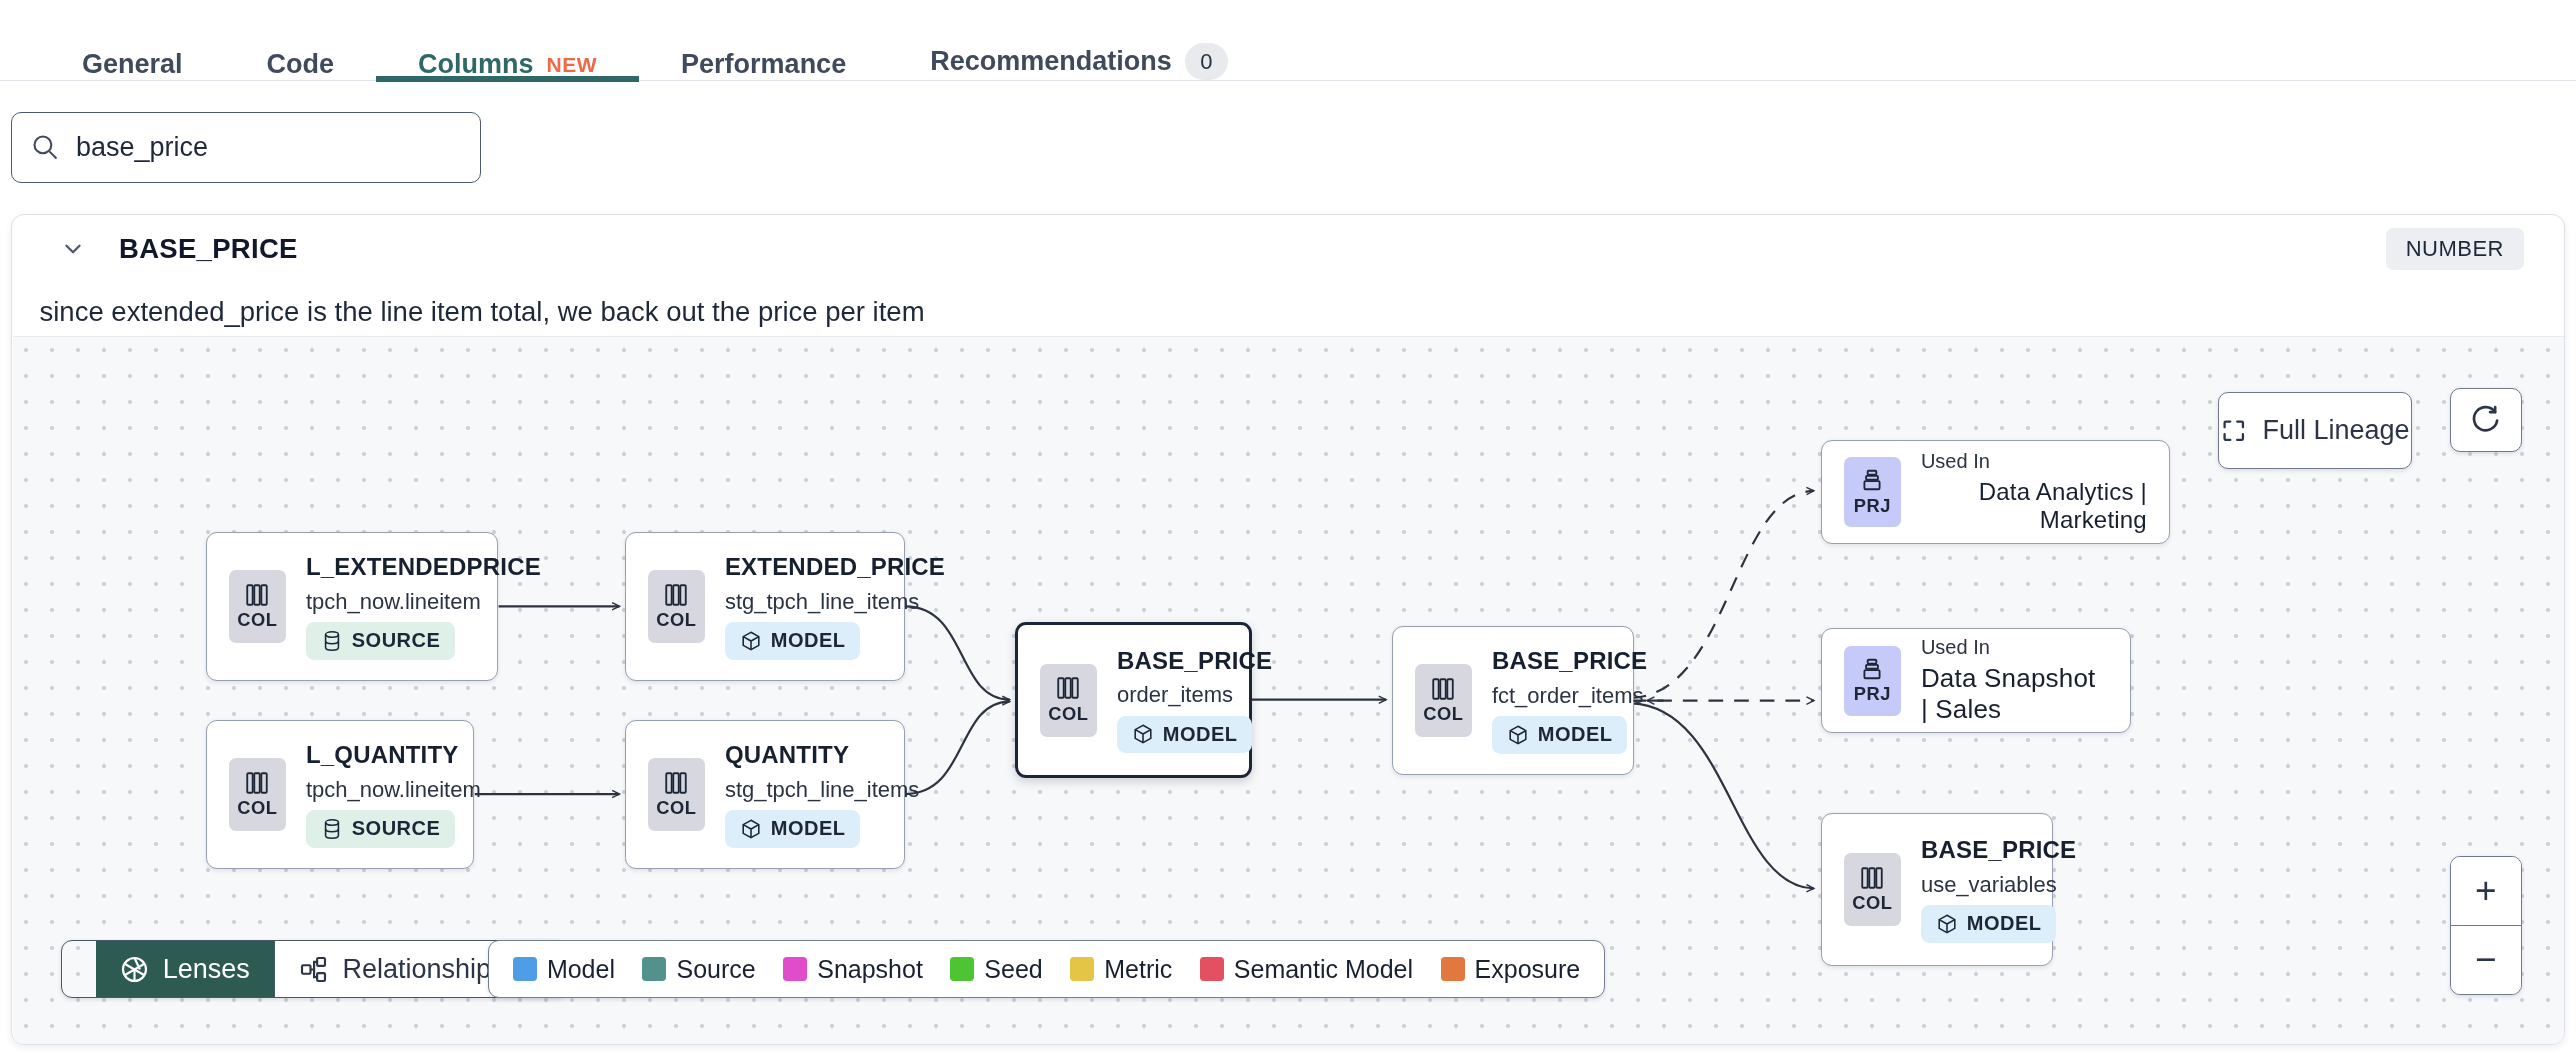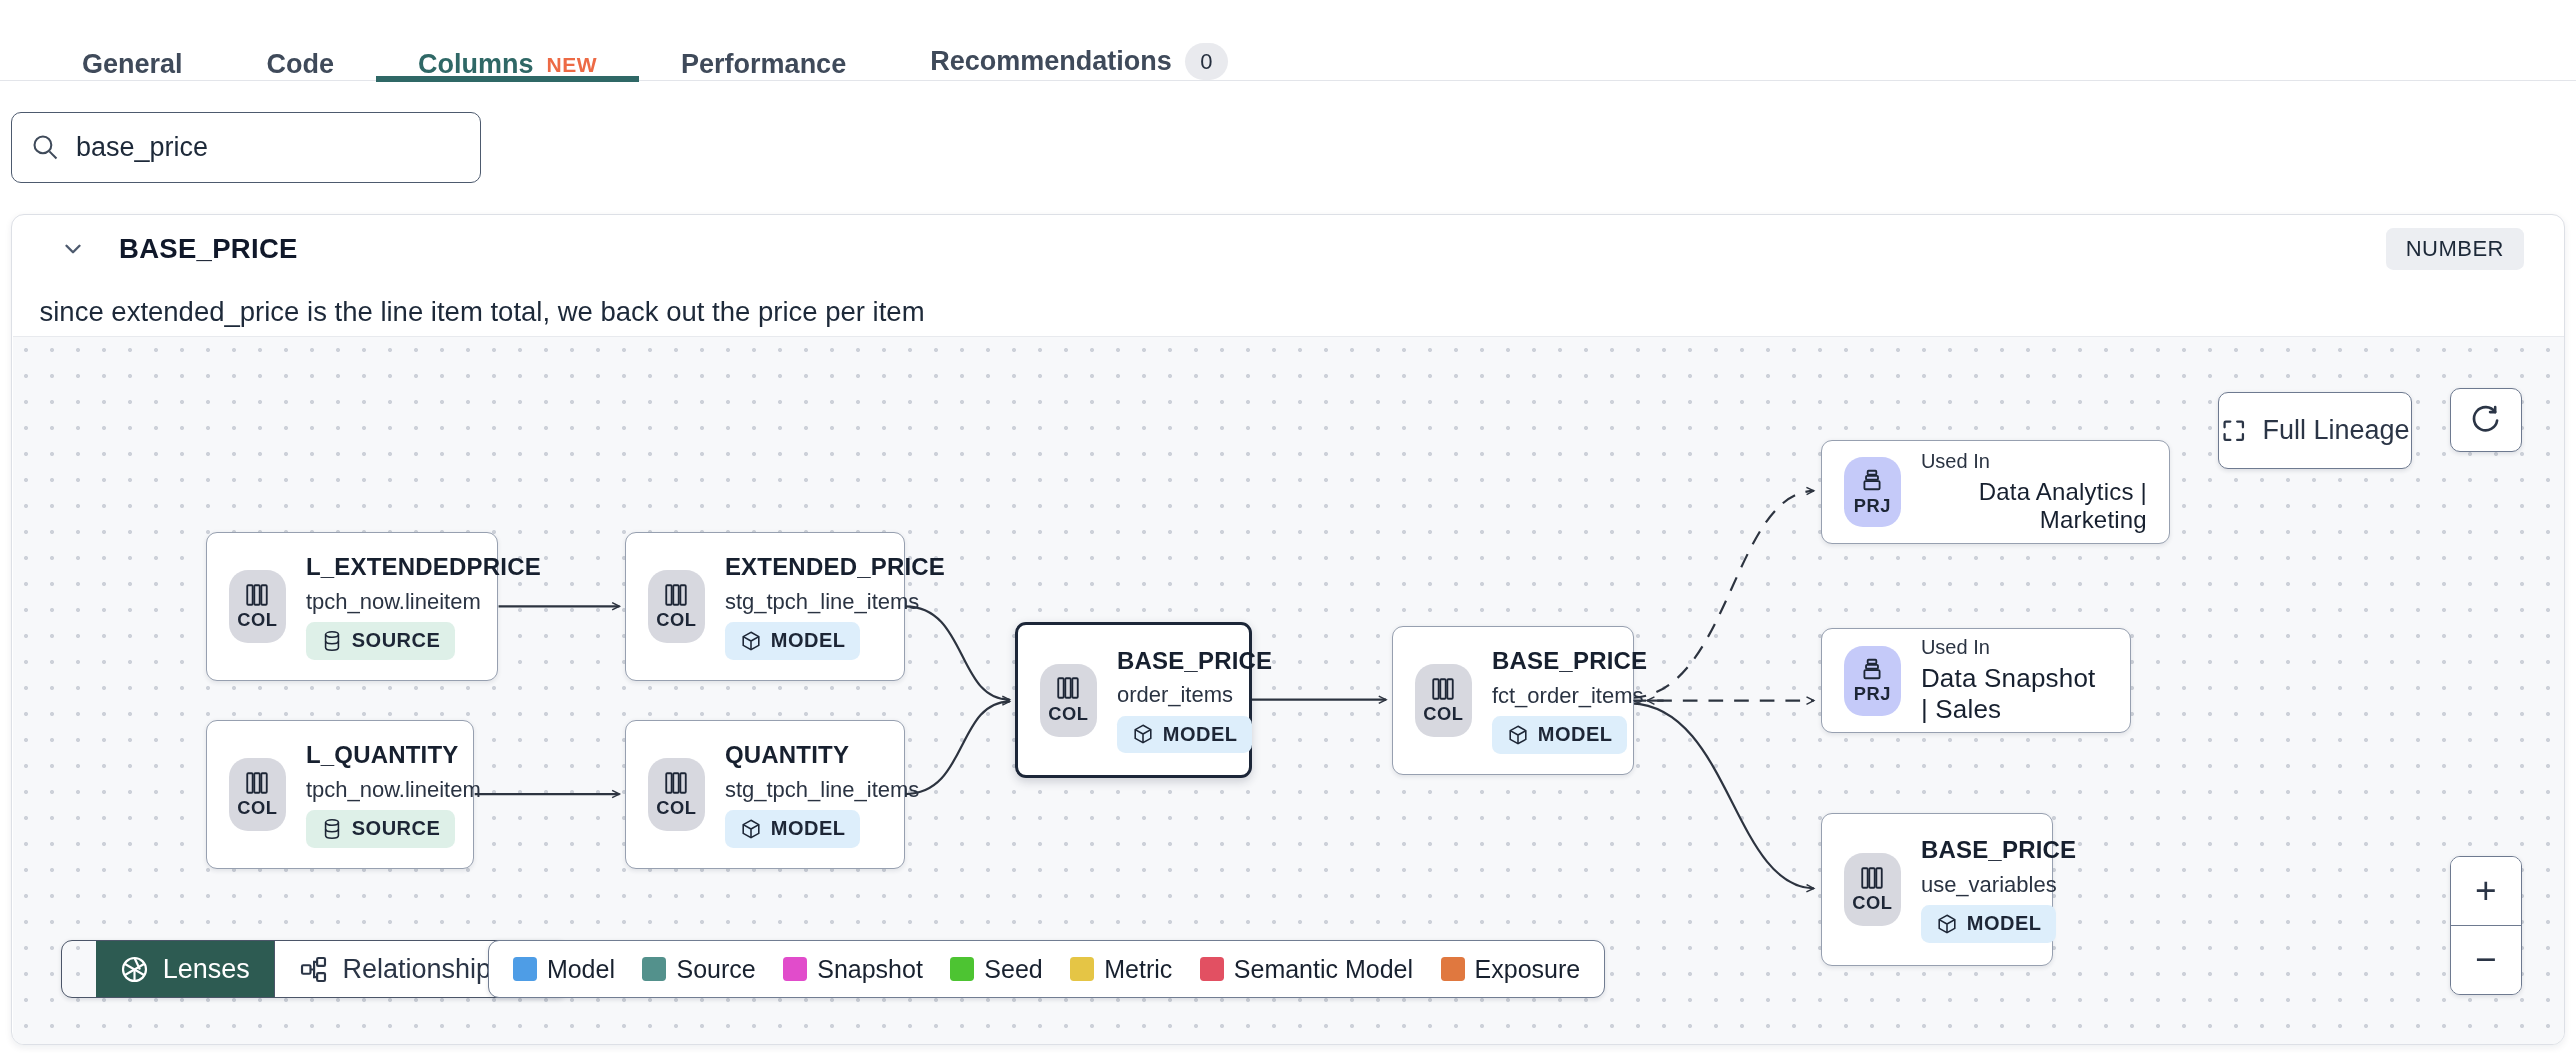--- a/index.html
+++ b/index.html
@@ -38,21 +38,21 @@
   .canvas { position:absolute; left:0.9px; top:121px; width:2552px; height:709px;
     background:#f7f8fa;
     background-image:radial-gradient(circle, #cdd1d9 1.8px, transparent 2.3px);
     background-size:26px 26px; border-top:0.9px solid #e8eaee; }
   svg.edges { position:absolute; left:0; top:0; width:100%; height:100%; }
 
   .node { position:absolute; background:#fff; border:1.8px solid #97a0b0; border-radius:11px;
     display:flex; align-items:center; gap:20px; padding:0 22px;
     box-shadow:0 1.8px 4.6px rgba(25,35,55,.10); cursor:pointer; }
   .node.selected { border:3.7px solid #1c2638; box-shadow:0 3.7px 9.2px rgba(25,35,55,.18); }
-  .chip { width:57px; min-width:57px; height:73px; border-radius:19px; background:#d7d8df;
+  .chip { width:57px; min-width:57px; height:73px; border-radius:7px; background:#d7d8df;
     display:flex; flex-direction:column; align-items:center; justify-content:center; gap:1.8px; }
   .chip .chip-label { font-size:18.3px; font-weight:700; color:#1d2636; letter-spacing:0.5px; }
   .chip.prj { background:#c5caf9; }
   .node-body { display:flex; flex-direction:column; align-items:flex-start; gap:7.3px; }
   .node-title { font-size:24px; font-weight:700; color:#17202f; letter-spacing:0.2px; }
   .node-sub { font-size:22px; color:#2a3342; }
   .node-pre { font-size:20px; color:#2a3342; }
   .kind { display:flex; align-items:center; gap:9.2px; font-size:20px; font-weight:700;
     color:#1d2636; border-radius:8.3px; padding:7.3px 14.7px; letter-spacing:0.5px; }
   .kind.source { background:#def0e8; }

